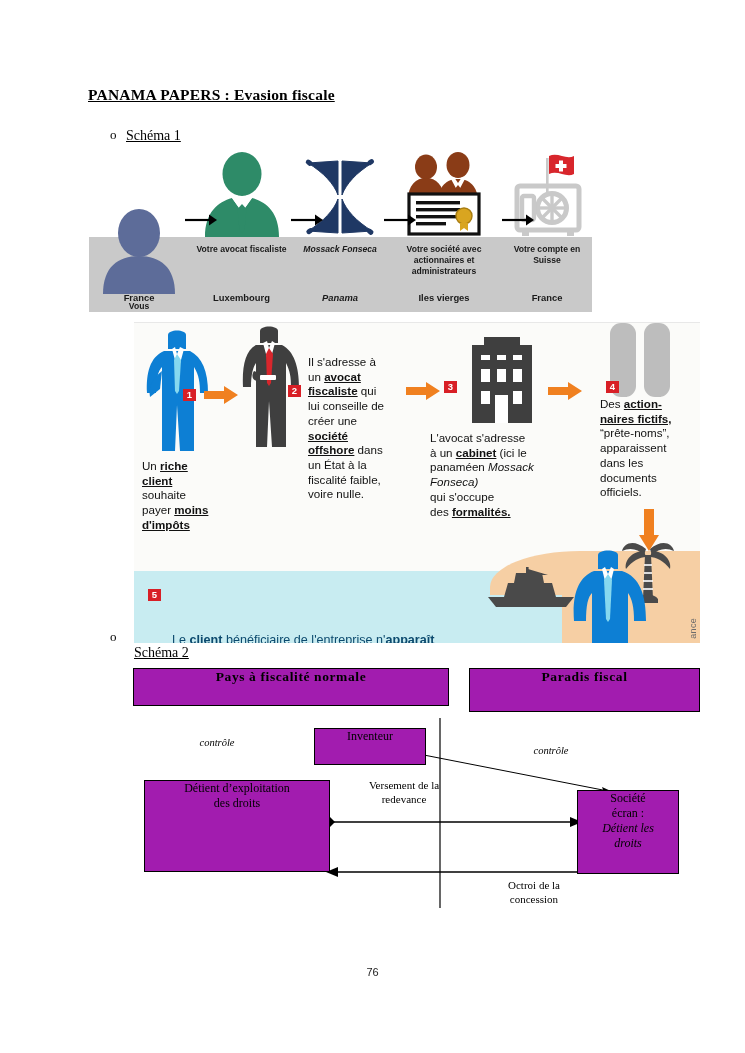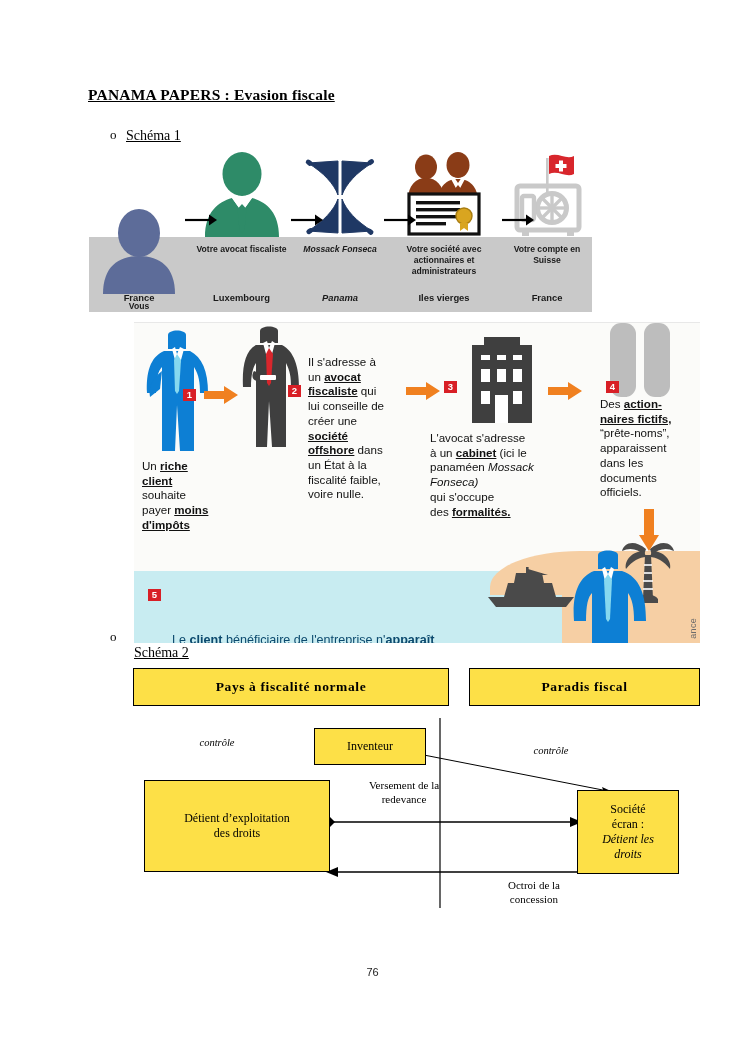--- a/index.html
+++ b/index.html
@@ -118,22 +118,22 @@
   #info2 .banner .btxt b{font-weight:bold;}
   #info2 .vert-src{
     position:absolute;right:2px;bottom:4px;
     font-family:"Liberation Sans", sans-serif;font-size:9px;color:#6b6b6b;
     writing-mode:vertical-rl;transform:rotate(180deg);letter-spacing:.3px;
   }
 
   
   #schema2{position:absolute;left:88px;top:660px;width:620px;height:260px;}
   #schema2 .box{
-    position:absolute;border:1.4px solid #000;background:#fde047;
-    display:flex;flex-direction:column;align-items:center;justify-content:center;
+    position:absolute;border:1.4px solid #000;background:#a21caf;
+    display:flex;flex-direction:column;align-items:center;
     text-align:center;box-sizing:border-box;
   }
   .bx-title{
     font-family:"Liberation Serif", serif;font-weight:bold;
     font-size:13.5px;letter-spacing:.6px;
   }
   .bx-txt{font-family:"Liberation Serif", serif;font-size:12px;line-height:1.25;}
   .lbl{
     position:absolute;font-family:"Liberation Serif", serif;
     font-size:11px;text-align:center;line-height:1.3;
@@ -433,21 +433,21 @@
       <polygon points="240,155 247,162 240,169 233,162" fill="#000"></polygon>
 
       <line x1="492" y1="212" x2="244" y2="212" stroke="#000" stroke-width="1.3"></line>
       <polygon points="238,212 250,207 250,217" fill="#000"></polygon>
       <line x1="240" y1="162" x2="240" y2="212" stroke="#000" stroke-width="1.3"></line>
     </svg>
 
     <div class="box" style="left:45px;top:8px;width:316px;height:38px;">
       <span class="bx-title">Pays à fiscalité normale</span>
     </div>
-    <div class="box" style="left:381px;top:8px;width:231px;height:38px;">
+    <div class="box" style="left:381px;top:8px;width:231px;height:44px;">
       <span class="bx-title">Paradis fiscal</span>
     </div>
 
     <div class="box" style="left:226px;top:68px;width:112px;height:37px;">
       <span class="bx-txt">Inventeur</span>
     </div>
 
     <div class="box" style="left:56px;top:120px;width:186px;height:92px;">
       <span class="bx-txt big">Détient d’exploitation</span>
       <span class="bx-txt">des droits</span>

